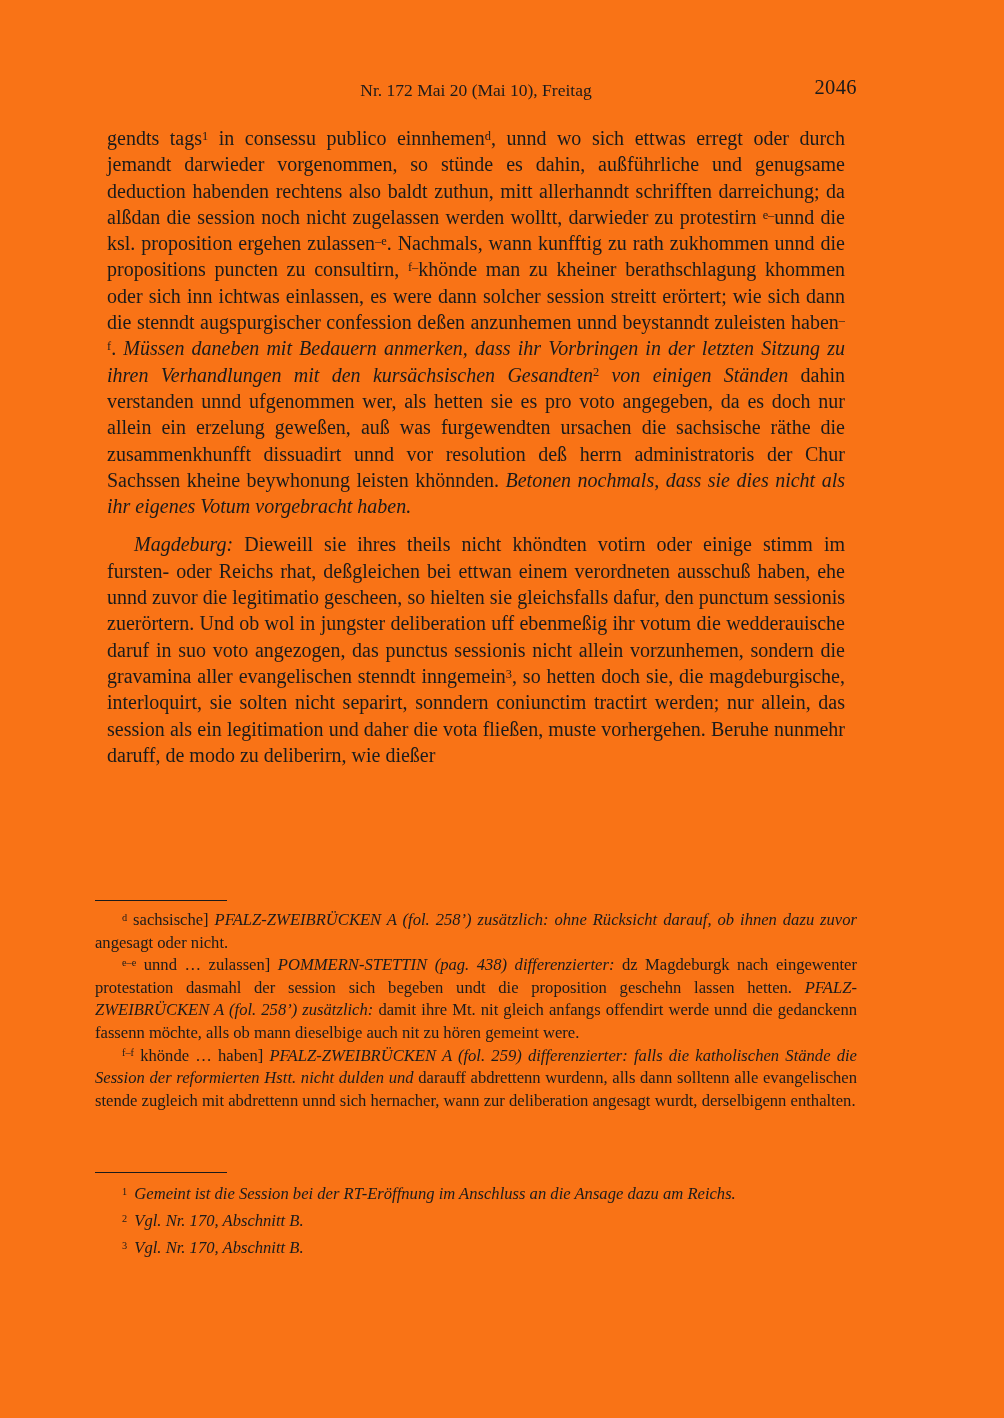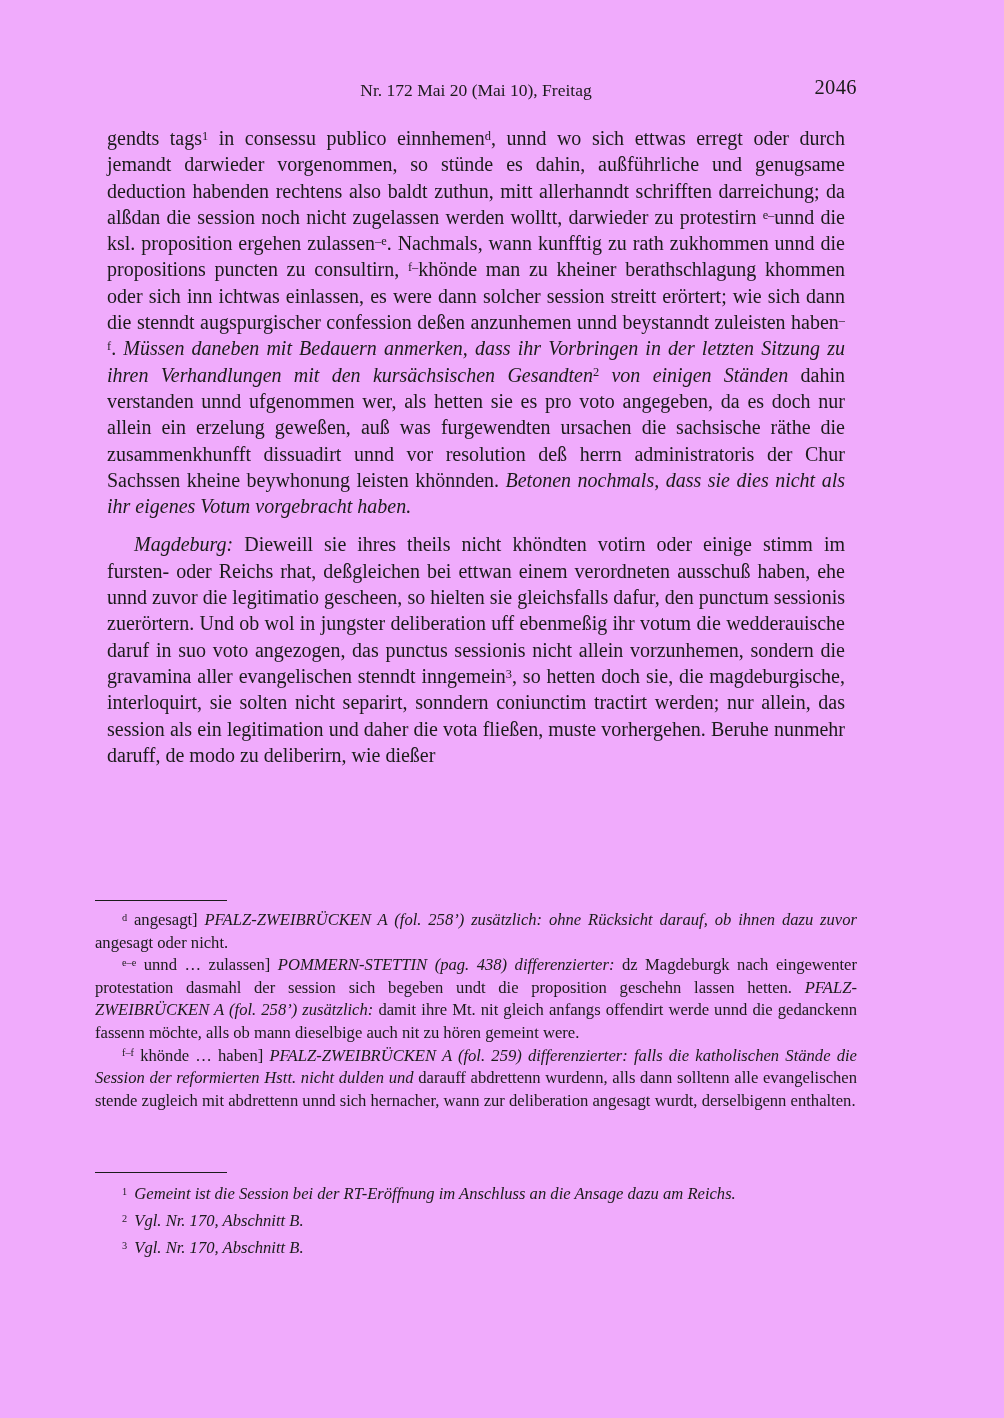--- a/index.html
+++ b/index.html
@@ -1,20 +1,20 @@
 <!DOCTYPE html>
 <html lang="de"><head>
 <meta charset="utf-8">
 <style>
   html, body { margin: 0; padding: 0; background: #ffffff; }
   .page {
     position: relative;
     width: 1004px;
     height: 1418px;
-    background: #f0abfc;
+    background: #f97316;
     color: #1b1b1b;
     font-family: "Liberation Serif", serif;
     overflow: hidden;
   }
   .content { position: absolute; left: 95px; top: 0; width: 762px; height: 100%; }
 
   .header { position: absolute; top: 80px; left: 0; width: 100%; text-align: center; font-size: 17.5px; }
   .page-number { position: absolute; right: 0; top: -4px; font-size: 20.5px; letter-spacing: 0.4px; }
 
   .body-text {
@@ -58,21 +58,21 @@
       <span class="page-number">2046</span>
     </div>
 
     <div class="body-text">
       <p class="para"><span>gendts tags</span><sup>1</sup><span> in consessu publico einnhemen</span><sup>d</sup><span>, unnd wo sich ettwas erregt oder durch jemandt darwieder vorgenommen, so stünde es dahin, außführliche und genugsame deduction habenden rechtens also baldt zuthun, mitt allerhanndt schrifften darreichung; da alßdan die session noch nicht zugelassen werden wolltt, darwieder zu protestirn </span><sup>e–</sup><span>unnd die ksl. proposition ergehen zulassen</span><sup>–e</sup><span>. Nachmals, wann kunfftig zu rath zukhommen unnd die propositions puncten zu consultirn, </span><sup>f–</sup><span>khönde man zu kheiner berathschlagung khommen oder sich inn ichtwas einlassen, es were dann solcher session streitt erörtert; wie sich dann die stenndt augspurgischer confession deßen anzunhemen unnd beystanndt zuleisten haben</span><sup>–f</sup><span>. </span><span class="it">Müssen daneben mit Bedauern anmerken, dass ihr Vorbringen in der letzten Sitzung zu ihren Verhandlungen mit den kursächsischen Gesandten</span><sup>2</sup><span class="it"> von einigen Ständen</span><span> dahin verstanden unnd ufgenommen wer, als hetten sie es pro voto angegeben, da es doch nur allein ein erzelung geweßen, auß was furgewendten ursachen die sachsische räthe die zusammenkhunfft dissuadirt unnd vor resolution deß herrn administratoris der Chur Sachssen kheine beywhonung leisten khönnden. </span><span class="it">Betonen nochmals, dass sie dies nicht als ihr eigenes Votum vorgebracht haben.</span></p>
       <p class="para indent"><span class="it">Magdeburg:</span><span> Dieweill sie ihres theils nicht khöndten votirn oder einige stimm im fursten- oder Reichs rhat, deßgleichen bei ettwan einem verordneten ausschuß haben, ehe unnd zuvor die legitimatio gescheen, so hielten sie gleichsfalls dafur, den punctum sessionis zuerörtern. Und ob wol in jungster deliberation uff ebenmeßig ihr votum die wedderauische daruf in suo voto angezogen, das punctus sessionis nicht allein vorzunhemen, sondern die gravamina aller evangelischen stenndt inngemein</span><sup>3</sup><span>, so hetten doch sie, die magdeburgische, interloquirt, sie solten nicht separirt, sonndern coniunctim tractirt werden; nur allein, das session als ein legitimation und daher die vota fließen, muste vorhergehen. Beruhe nunmehr daruff, de modo zu deliberirn, wie dießer</span></p>
     </div>
 
     <div class="apparatus-section">
       <hr class="rule">
-      <p class="app-note"><sup>d</sup><span> angesagt] </span><span class="it">PFALZ-ZWEIBRÜCKEN A (fol. 258’) zusätzlich: ohne Rücksicht darauf, ob ihnen dazu zuvor</span><span> angesagt oder nicht.</span></p>
+      <p class="app-note"><sup>d</sup><span> sachsische] </span><span class="it">PFALZ-ZWEIBRÜCKEN A (fol. 258’) zusätzlich: ohne Rücksicht darauf, ob ihnen dazu zuvor</span><span> angesagt oder nicht.</span></p>
       <p class="app-note"><sup>e–e</sup><span> unnd … zulassen] </span><span class="it">POMMERN-STETTIN (pag. 438) differenzierter:</span><span> dz Magdeburgk nach eingewenter protestation dasmahl der session sich begeben undt die proposition geschehn lassen hetten. </span><span class="it">PFALZ-ZWEIBRÜCKEN A (fol. 258’) zusätzlich:</span><span> damit ihre Mt. nit gleich anfangs offendirt werde unnd die gedanckenn fassenn möchte, alls ob mann dieselbige auch nit zu hören gemeint were.</span></p>
       <p class="app-note"><sup>f–f</sup><span> khönde … haben] </span><span class="it">PFALZ-ZWEIBRÜCKEN A (fol. 259) differenzierter: falls die katholischen Stände die Session der reformierten Hstt. nicht dulden und</span><span> darauff abdrettenn wurdenn, alls dann solltenn alle evangelischen stende zugleich mit abdrettenn unnd sich hernacher, wann zur deliberation angesagt wurdt, derselbigenn enthalten.</span></p>
     </div>
 
     <div class="footnotes-section">
       <hr class="rule">
       <p class="footnote"><sup>1</sup><span> </span><span class="it">Gemeint ist die Session bei der RT-Eröffnung im Anschluss an die Ansage dazu am Reichs.</span></p>
       <p class="footnote"><sup>2</sup><span> </span><span class="it">Vgl. Nr. 170, Abschnitt B.</span></p>
       <p class="footnote"><sup>3</sup><span> </span><span class="it">Vgl. Nr. 170, Abschnitt B.</span></p>
     </div>

